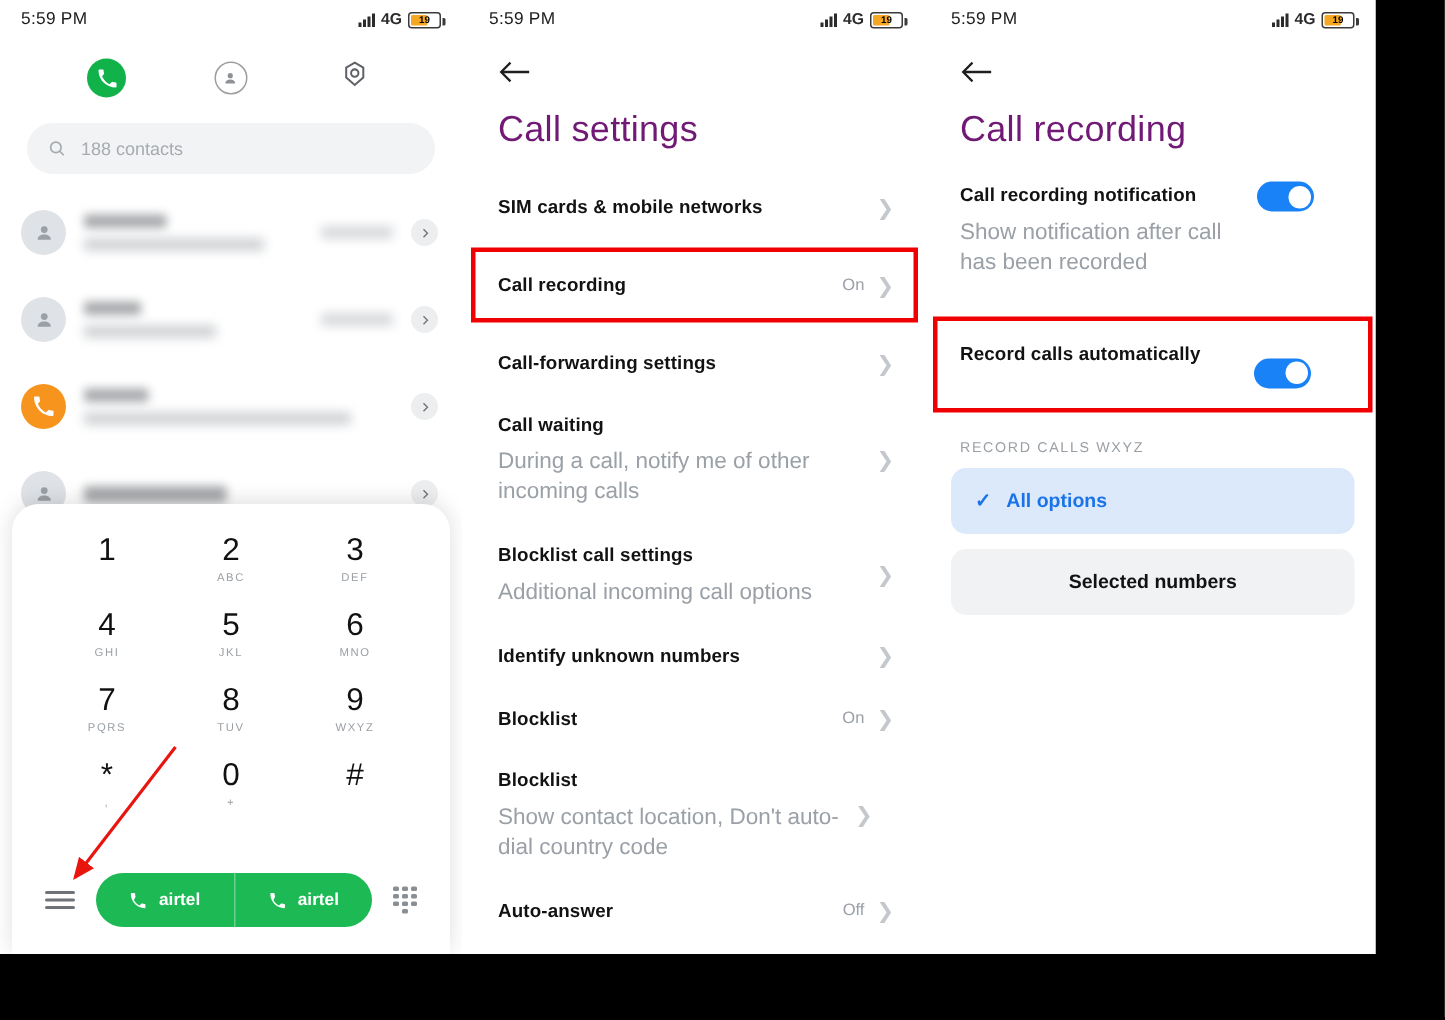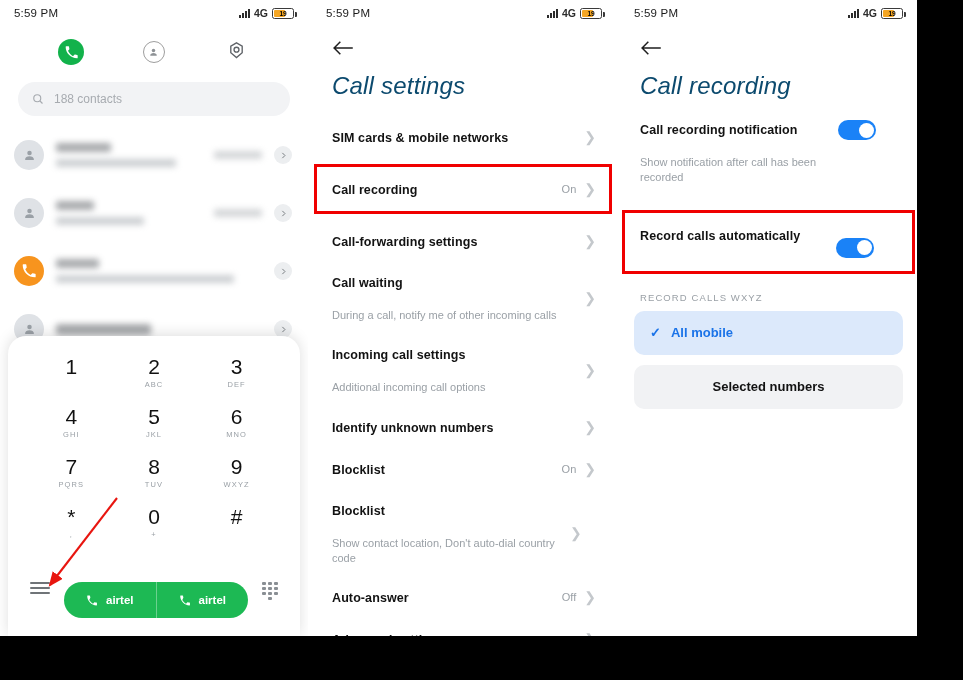--- a/index.html
+++ b/index.html
@@ -72,39 +72,39 @@
   .dialsheet {
     position:absolute; left:8px; right:8px; bottom:0; height: 300px;
     background:#fff; border-radius: 18px 18px 0 0;
     box-shadow: 0 -2px 14px rgba(0,0,0,.13);
   }
   .keys { padding: 14px 22px 0; display:grid; grid-template-columns: repeat(3,1fr); row-gap: 6px; }
   .key { text-align:center; padding: 6px 0 4px; }
   .key .d { font-size: 21px; color:#111; line-height: 1.05; font-weight: 400; }
   .key .l { font-size: 7.5px; color:#9aa0a6; letter-spacing: 1.1px; margin-top: 2px; min-height: 10px; }
 
-  .dialbottom { position:absolute; left:0; right:0; bottom: 18px; display:flex; padding: 0 22px; gap: 14px;}
+  .dialbottom { position:absolute; left:0; right:0; bottom: 18px; display:flex; align-items:center; padding: 0 22px; gap: 14px;}
   .hamb { width:20px; display:flex; flex-direction:column; gap:3px; flex:0 0 auto; }
   .hamb i { height:2px; background:#6f7478; border-radius:1px; display:block; }
   .callbtns { flex:1; height:36px; background:#1db954; border-radius:20px; display:flex; }
   .callbtn { flex:1; display:flex; align-items:center; justify-content:center; gap:8px; color:#fff; font-size:11.5px; font-weight:bold; }
   .callbtn + .callbtn { border-left: 1px solid rgba(255,255,255,.35); }
   .kpad { width:16px; height:18px; display:grid; grid-template-columns:repeat(3,1fr); grid-template-rows:repeat(4,1fr); gap:2px; flex:0 0 auto; }
   .kpad i { background:#8a8f94; border-radius:1px; display:block; }
   .kpad i.blank { background:transparent; }
 
   
   .backrow { padding: 14px 20px 0; }
-  .page-title { font-size: 24px; color: #0c4a6e; font-weight: 300; padding: 12px 20px 16px; letter-spacing: .2px; font-style: italic; }
+  .page-title { font-size: 24px; color: #701a75; font-weight: 300; padding: 12px 20px 16px; letter-spacing: .2px; }
   .panel-right .page-title { padding-bottom: 14px; }
 
   .srow { position:relative; display:flex; align-items:center; padding: 11px 20px; min-height: 42px; }
   .srow .txtwrap { flex:1; min-width:0; }
   .srow .t { font-size: 12.5px; color:#121212; font-weight: bold; letter-spacing: .1px; }
-  .srow .s { font-size: 11px; color:#9aa0a6; margin-top: 17px; line-height: 1.35; }
+  .srow .s { font-size: 15px; color:#9aa0a6; margin-top: 6px; line-height: 1.35; }
   .srow .val { font-size: 11px; color:#9aa0a6; margin-right: 8px; }
   .chev { color:#c4c8cc; font-size: 14px; line-height: 1; font-weight: 300; }
 
   .hl-box { position:absolute; border: 3px solid #f00000; background: transparent; pointer-events:none; }
 
   
   .toggle { width: 38px; height: 20px; border-radius: 11px; background:#1a82f7; position:relative; flex:0 0 auto; }
   .toggle .knob { position:absolute; top:2.5px; right:2.5px; width:15px; height:15px; border-radius:50%; background:#fff; }
   .sect-label { font-size: 9.5px; color:#9aa0a6; letter-spacing: 1.1px; padding: 18px 20px 8px; }
   .opt { margin: 0 14px 10px; height: 44px; border-radius: 10px; display:flex; align-items:center; padding: 0 16px; gap:10px; }
@@ -392,21 +392,21 @@
       </div>
       <div class="srow">
         <span class="txtwrap">
           <span class="t">Call waiting</span>
           <span class="s" style="display:block">During a call, notify me of other incoming calls</span>
         </span>
         <span class="chev">❯</span>
       </div>
       <div class="srow">
         <span class="txtwrap">
-          <span class="t">Incoming call settings</span>
+          <span class="t">Blocklist call settings</span>
           <span class="s" style="display:block">Additional incoming call options</span>
         </span>
         <span class="chev">❯</span>
       </div>
       <div class="srow">
         <span class="txtwrap"><span class="t">Identify unknown numbers</span></span>
         <span class="chev">❯</span>
       </div>
       <div class="srow">
         <span class="txtwrap"><span class="t">Blocklist</span></span>
@@ -474,21 +474,21 @@
       <span class="toggle" style="margin-top:12px">
             <span class="knob"></span>
           </span>
       <span class="hl-box" style="left:2px;right:2px;top:0;bottom:0;"></span>
     </div>
 
     <div class="sect-label">RECORD CALLS WXYZ</div>
 
     <div class="opt sel">
       <span class="check">✓</span>
-      <span class="label">All mobile</span>
+      <span class="label">All options</span>
     </div>
     <div class="opt plain">
       <span class="label">Selected numbers</span>
     </div>
   </div>
 
  </div>
 </div>
 
 </body></html>

